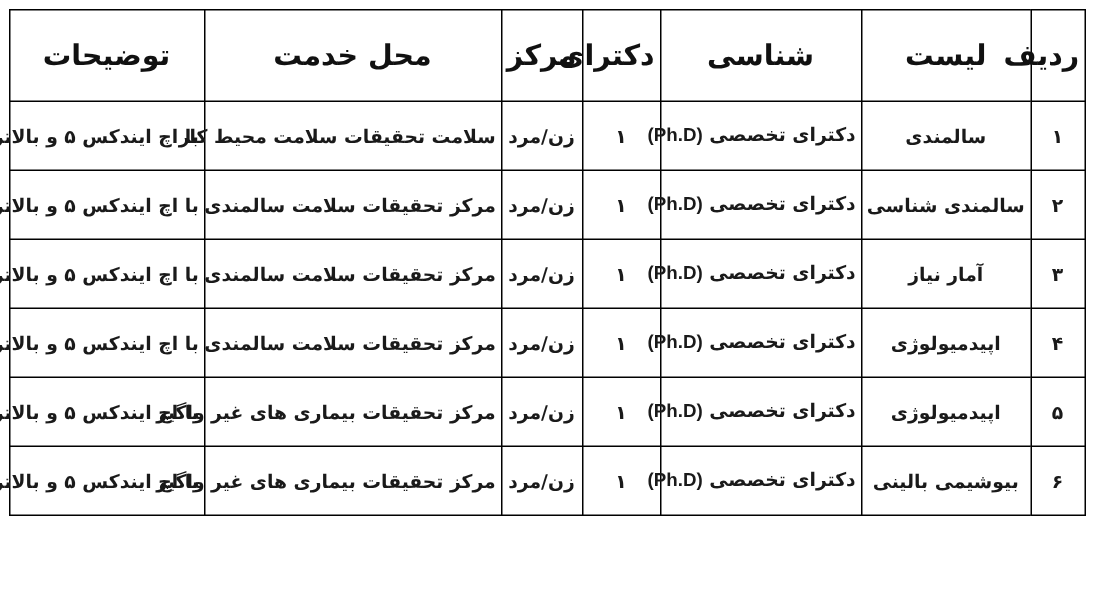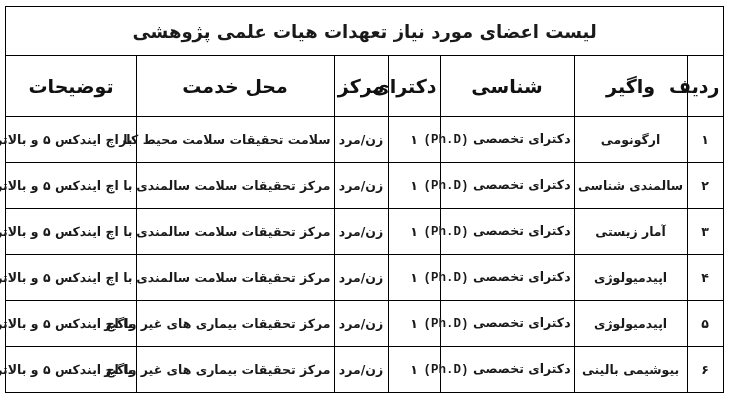--- a/index.html
+++ b/index.html
@@ -50,21 +50,21 @@
     white-space: nowrap;
   }
   .col-radif   { width: 36px; }
   .col-reshte  { width: 113px; }
   .col-maghta  { width: 134px; }
   .col-tedad   { width: 52px; }
   .col-jensiat { width: 54px; }
   .col-mahal   { width: 198px; }
   .col-tozihat { width: 130px; }
   .phd-lat {
-    font-family: Liberation Mono, monospace;
+    font-family: Liberation Sans, sans-serif;
     font-weight: bold;
     font-size: 12.5px;
     direction: ltr;
     unicode-bidi: isolate;
   }
   .cell-inner {
     display: block;
     line-height: 1.25;
   }
 </style>
@@ -76,36 +76,33 @@
     <colgroup>
       <col class="col-radif">
       <col class="col-reshte">
       <col class="col-maghta">
       <col class="col-tedad">
       <col class="col-jensiat">
       <col class="col-mahal">
       <col class="col-tozihat">
     </colgroup>
     <tbody>
-      <tr>
-        <td class="title-cell" colspan="7">لیست اعضای مورد نیاز تعهدات هیات علمی پژوهشی</td>
-      </tr>
       <tr class="header-row">
         <td>ردیف</td>
-        <td>واگیر</td>
+        <td>لیست</td>
         <td>شناسی</td>
         <td>دکترای</td>
         <td>مرکز</td>
         <td>محل خدمت</td>
         <td>توضیحات</td>
       </tr>
 
       <tr class="body-row">
         <td>۱</td>
-        <td>ارگونومی</td>
+        <td>سالمندی</td>
         <td>
             <span class="cell-inner"><span>دکترای تخصصی</span> <span class="phd-lat">(Ph.D)</span></span>
           </td>
         <td>۱</td>
         <td>زن/مرد</td>
         <td>سلامت تحقیقات سلامت محیط کار</td>
         <td>با اچ ایندکس ۵ و بالاتر</td>
       </tr>
 
       <tr class="body-row">
@@ -115,21 +112,21 @@
             <span class="cell-inner"><span>دکترای تخصصی</span> <span class="phd-lat">(Ph.D)</span></span>
           </td>
         <td>۱</td>
         <td>زن/مرد</td>
         <td>مرکز تحقیقات سلامت سالمندی</td>
         <td>با اچ ایندکس ۵ و بالاتر</td>
       </tr>
 
       <tr class="body-row">
         <td>۳</td>
-        <td>آمار زیستی</td>
+        <td>آمار نیاز</td>
         <td>
             <span class="cell-inner"><span>دکترای تخصصی</span> <span class="phd-lat">(Ph.D)</span></span>
           </td>
         <td>۱</td>
         <td>زن/مرد</td>
         <td>مرکز تحقیقات سلامت سالمندی</td>
         <td>با اچ ایندکس ۵ و بالاتر</td>
       </tr>
 
       <tr class="body-row">

